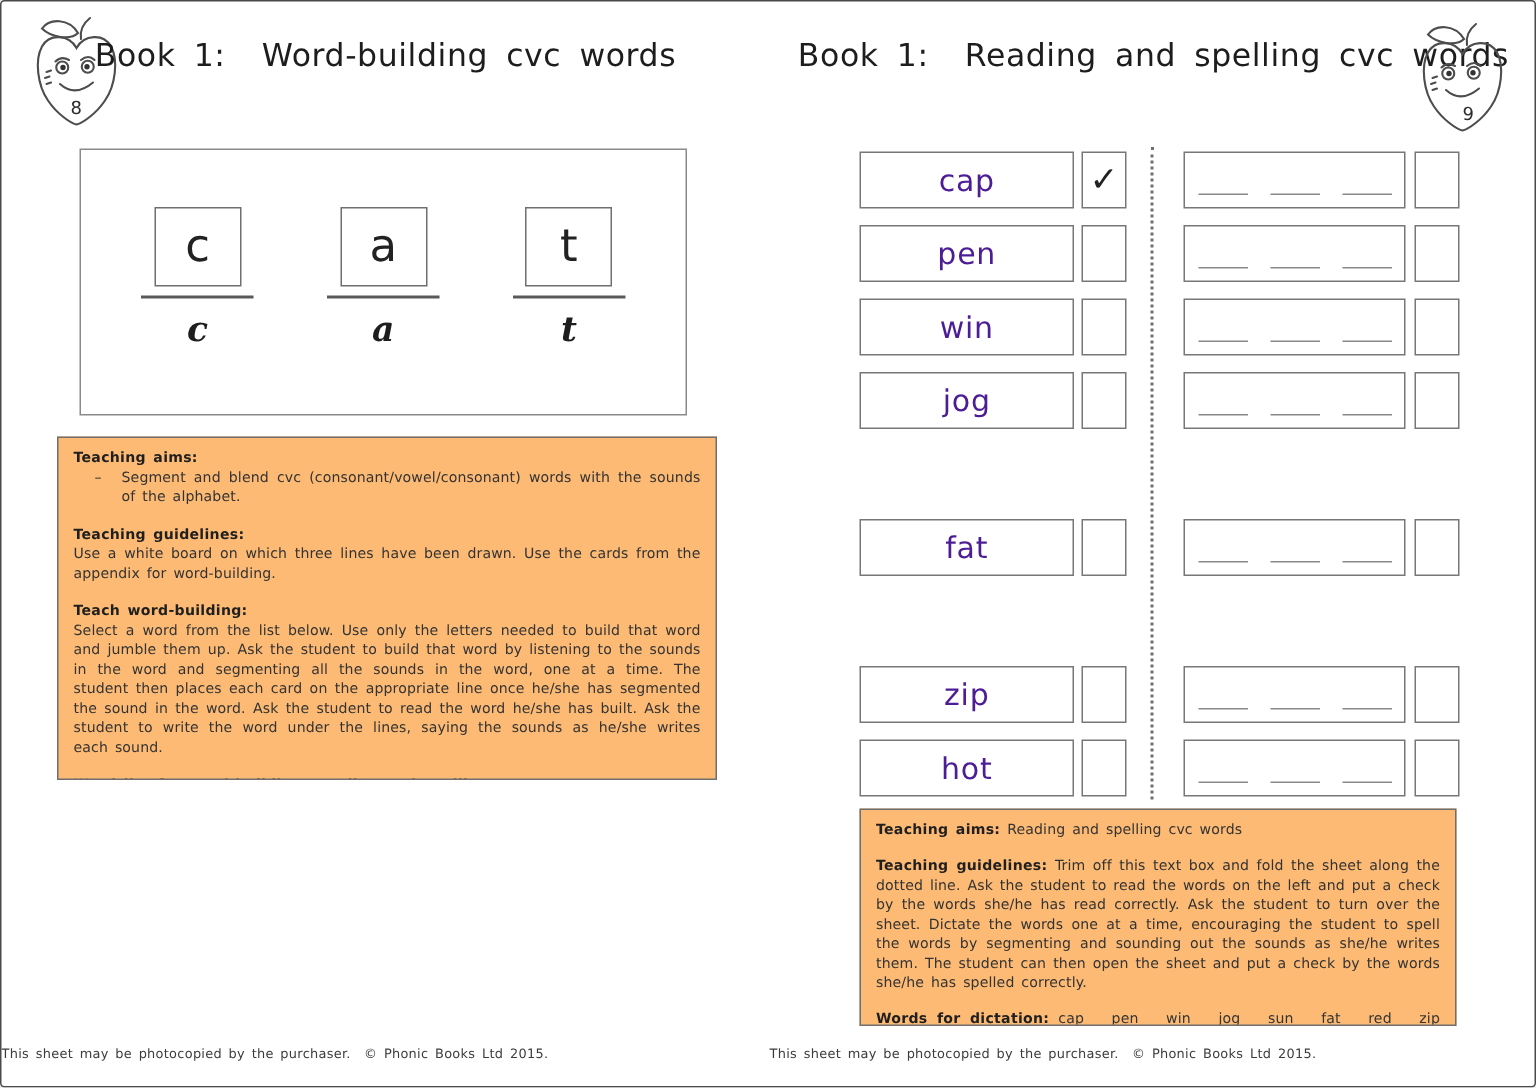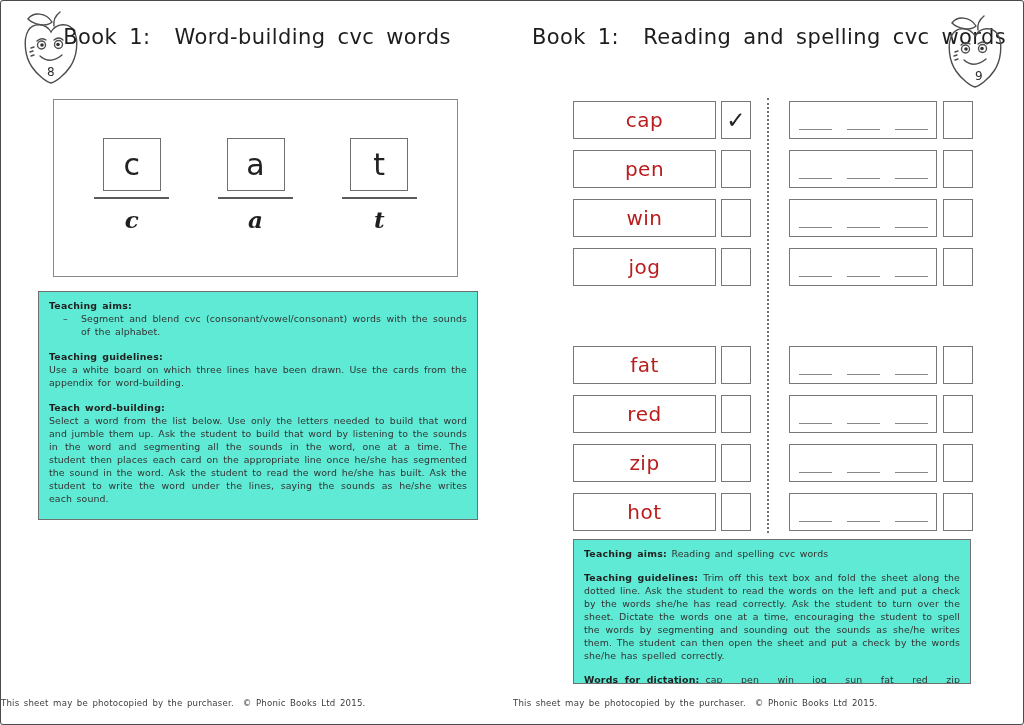--- a/index.html
+++ b/index.html
@@ -34,41 +34,41 @@
     font-size:30px; color:#222;
   }
   .card-line { width:75px; height:0; border-top:2px solid #5a5a5a; margin-top:6px; }
   .written {
     margin-top:7px; font-family:"DejaVu Serif", serif; font-style:italic;
     font-weight:600; font-size:23px; color:#1e1e1e;
   }
 
   
   .tbox {
-    position:absolute; border:1.3px solid #6f6f6f; background:#5eead4;
+    position:absolute; border:1.3px solid #6f6f6f; background:#fdba74;
     padding:7px 10px; font-size:9.4px; line-height:13px;
     letter-spacing:.1px; word-spacing:1.5px; color:#333; overflow:hidden;
   }
   #tbox-left  { left:37px;  top:290px; width:440px; height:229px; }
   #tbox-right { left:572px; top:538px; width:398px; height:145px; }
   .tbox p { margin:0 0 12px 0; text-align:justify; }
   .tbox p:last-child { margin-bottom:0; }
   .tbox b { color:#1f1f1f; letter-spacing:.2px; }
   .bullet { display:flex; padding-left:14px; }
   .bullet .dash { width:18px; flex:0 0 18px; }
   .bullet .btxt { flex:1; text-align:justify; }
   .dict-words { word-spacing:14px; padding-left:6px; }
 
   
   .wrow { position:absolute; left:572px; width:400px; height:38px; }
   .wordbox {
     position:absolute; left:0; top:0; width:143px; height:38px;
     border:1.4px solid #777; display:flex; align-items:center; justify-content:center;
   }
-  .wordtxt { font-size:20px; color:#b91c1c; letter-spacing:.5px; }
+  .wordtxt { font-size:20px; color:#4c1d95; letter-spacing:.5px; }
   .checkbox {
     position:absolute; top:0; width:30px; height:38px; border:1.4px solid #777;
     display:flex; align-items:center; justify-content:center;
   }
   .cb-read  { left:148px; }
   .cb-spell { left:370px; }
   .tick { font-size:23px; color:#222; line-height:1; }
   .writebox {
     position:absolute; left:216px; top:0; width:148px; height:38px;
     border:1.4px solid #777;
@@ -241,34 +241,20 @@
     <div class="checkbox cb-read">
         <span class="tick"></span>
       </div>
     <div class="writebox">
         <i class="dashline"></i>
         <i class="dashline"></i>
         <i class="dashline"></i>
       </div>
     <div class="checkbox cb-spell"></div>
   </div>
-  <div class="wrow" style="top:394px">
-    <div class="wordbox">
-        <span class="wordtxt">red</span>
-      </div>
-    <div class="checkbox cb-read">
-        <span class="tick"></span>
-      </div>
-    <div class="writebox">
-        <i class="dashline"></i>
-        <i class="dashline"></i>
-        <i class="dashline"></i>
-      </div>
-    <div class="checkbox cb-spell"></div>
-  </div>
   <div class="wrow" style="top:443px">
     <div class="wordbox">
         <span class="wordtxt">zip</span>
       </div>
     <div class="checkbox cb-read">
         <span class="tick"></span>
       </div>
     <div class="writebox">
         <i class="dashline"></i>
         <i class="dashline"></i>

